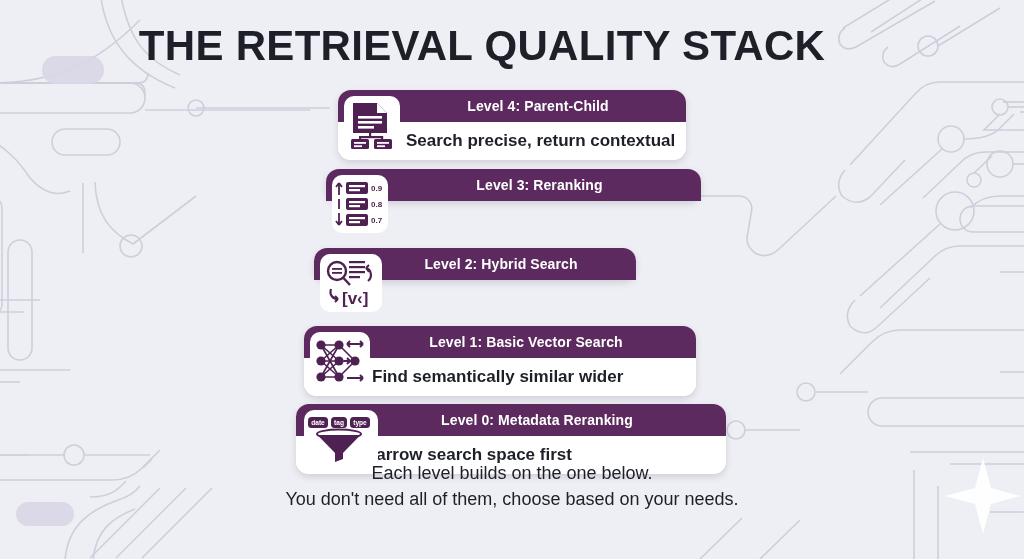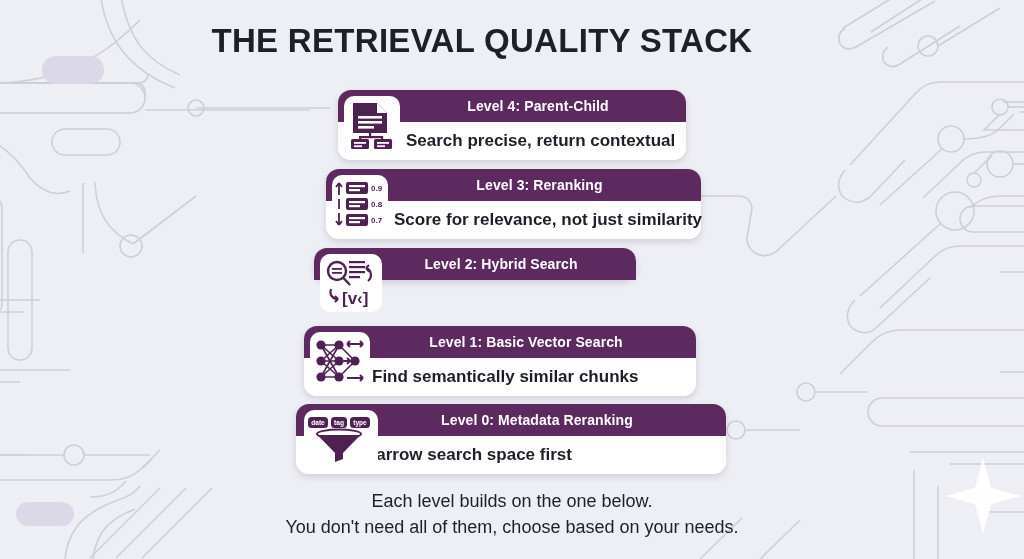--- a/index.html
+++ b/index.html
@@ -10,21 +10,21 @@
     position:relative;
     overflow:hidden;
   }
   #bg-decor { position:absolute; inset:0; width:1024px; height:559px; z-index:0; }
 
   .stage { position:relative; z-index:2; width:1024px; height:559px; }
 
   .page-title {
     position:absolute; top:22px; left:0; width:964px;
     text-align:center;
-    font-size:33px; font-weight:bold; letter-spacing:0.3px;
+    font-size:42px; font-weight:bold; letter-spacing:0.3px;
     color:#1d2029;
   }
 
   
   .card {
     position:absolute;
     border-radius:13px;
     background:#fff;
     box-shadow:0 3px 7px rgba(60,40,70,0.16);
     overflow:visible;
@@ -60,21 +60,21 @@
     width:56px; height:58px;
     background:#fff;
     border-radius:10px 10px 10px 10px;
     display:flex; align-items:center; justify-content:center;
     z-index:3;
   }
   .icon-notch svg { display:block; }
 
   
   .footer {
-    position:absolute; left:0; width:1024px; top:488px;
+    position:absolute; left:0; width:1024px; top:460px;
     text-align:center; color:#1d2029; font-size:18px; line-height:26px;
   }
   .footer div { white-space:nowrap; }
 </style>
 </head>
 <body>
 
 <svg id="bg-decor" viewBox="0 0 1024 559" xmlns="http://www.w3.org/2000/svg">
   <rect x="0" y="0" width="1024" height="559" fill="#eeeff4"></rect>
   <g fill="none" stroke="#c9c8d8" stroke-width="1.6" opacity="0.85">
@@ -210,23 +210,20 @@
           <rect x="28" y="44.3" width="8" height="1.8" fill="#fff"></rect>
         </g>
       </svg>
     </div>
   </div>
 
   <div class="card" style="left:326px; top:169px; width:375px;">
     <div class="card-head">
       <span class="card-head-title">Level 3: Reranking</span>
     </div>
-    <div class="card-body">
-      <span class="card-desc">Score for relevance, not just similarity</span>
-    </div>
     <div class="icon-notch">
       <svg width="52" height="48" viewBox="0 0 52 48">
         <g fill="#4f2152" stroke="#4f2152">
 
           <path d="M5 15 L 5 3 M5 3 L 2 7 M5 3 L 8 7" stroke-width="1.8" fill="none"></path>
 
           <path d="M5 19 L 5 29" stroke-width="1.8" fill="none"></path>
 
           <path d="M5 33 L 5 45 M5 45 L 2 41 M5 45 L 8 41" stroke-width="1.8" fill="none"></path>
           <g stroke="none">
@@ -276,21 +273,21 @@
         <text x="19" y="45" font-family="Liberation Sans, sans-serif" font-size="17" font-weight="bold" fill="#4f2152">[v‹]</text>
       </svg>
     </div>
   </div>
 
   <div class="card" style="left:304px; top:326px; width:392px;">
     <div class="card-head">
       <span class="card-head-title">Level 1: Basic Vector Search</span>
     </div>
     <div class="card-body">
-      <span class="card-desc">Find semantically similar chunks</span>
+      <span class="card-desc">Find semantically similar wider</span>
     </div>
     <div class="icon-notch" style="width:60px;">
       <svg width="54" height="48" viewBox="0 0 54 48">
         <g stroke="#4f2152" stroke-width="1.6" fill="none">
           <path d="M8 8 L 26 8 M8 8 L 26 24 M8 8 L 26 40"></path>
           <path d="M8 24 L 26 8 M8 24 L 26 24 M8 24 L 26 40"></path>
           <path d="M8 40 L 26 8 M8 40 L 26 24 M8 40 L 26 40"></path>
           <path d="M26 8 L 42 24 M26 24 L 42 24 M26 40 L 42 24"></path>
         </g>
         <g fill="#4f2152">

